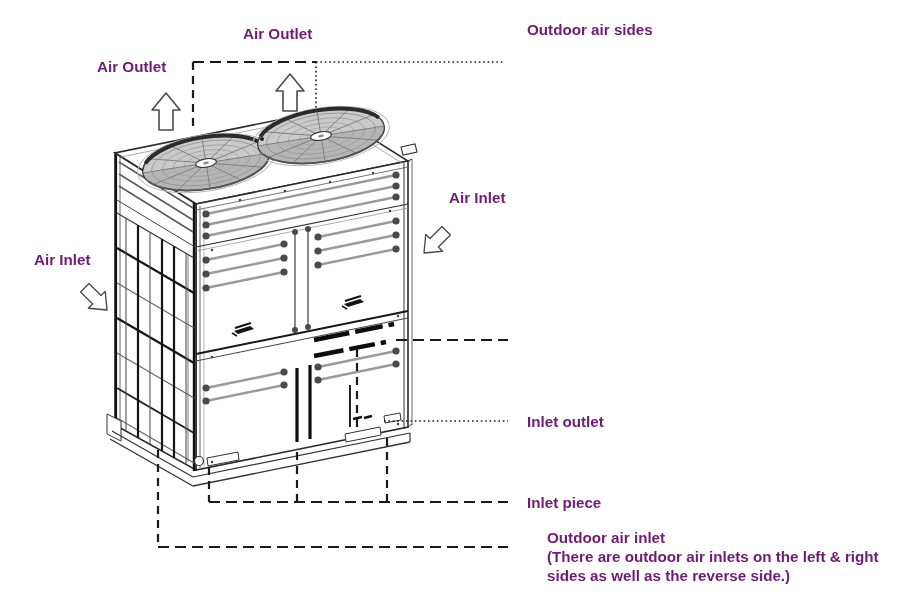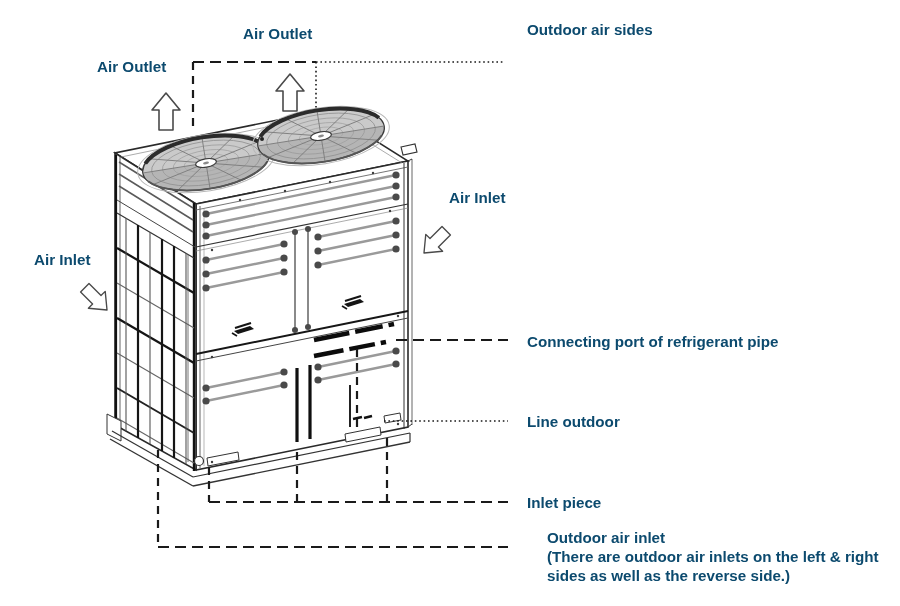--- a/index.html
+++ b/index.html
@@ -3,21 +3,21 @@
 <meta charset="utf-8">
 <style>
   html,body{margin:0;padding:0;background:#fff;}
   #stage{
     position:relative;width:900px;height:606px;background:#fff;overflow:hidden;
     font-family:"Liberation Sans",sans-serif;color:#0f0f0f;
   }
   #drawing{position:absolute;left:0;top:0;}
   .lbl{
     position:absolute;font-weight:700;font-size:15.2px;line-height:19px;
-    color:#0c4a6e;white-space:nowrap;
+    color:#701a75;white-space:nowrap;
   }
   .block{white-space:normal;}
   .slat{stroke:#9a9a9a;stroke-width:2.4;}
   .leader{fill:none;stroke:#1a1a1a;}
   .dash{stroke-width:2.2;stroke-dasharray:11 6;}
   .dashv{stroke-width:2.2;stroke-dasharray:8 6;}
   .dot-line{stroke-width:1.6;stroke-dasharray:1.6 2.8;}
   .arrow{fill:#fff;stroke:#4a4a4a;stroke-width:1.6;stroke-linejoin:round;}
   .outline{fill:#fff;stroke:#2a2a2a;stroke-width:1.6;}
   .thin{stroke:#666;fill:none;}
@@ -217,23 +217,22 @@
   <div class="lbl" style="left:97px;top:57px;">Air Outlet</div>
 
   <div class="lbl block" style="left:527px;top:20px;width:290px;">
     <div>Outdoor air sides</div>
   </div>
 
   <div class="lbl" style="left:449px;top:188px;">Air Inlet</div>
 
   <div class="lbl" style="left:34px;top:250px;">Air Inlet</div>
 
-  <div class="lbl" style="left:527px;top:332px;">Connecting port of refrigerant pipe</div>
-
-  <div class="lbl" style="left:527px;top:412px;">Line outdoor</div>
+
+  <div class="lbl" style="left:527px;top:412px;">Inlet outlet</div>
 
   <div class="lbl" style="left:527px;top:493px;">Inlet piece</div>
 
   <div class="lbl block" style="left:527px;top:528px;width:345px;margin-left:20px;">
     <div>Outdoor air inlet</div>
     <div>(There are outdoor air inlets on the left &amp; right sides as well as the reverse side.)</div>
   </div>
 
 </div>
 

